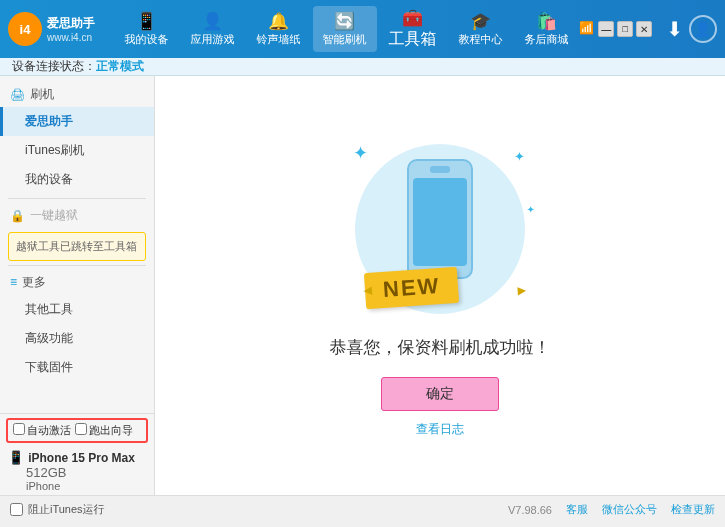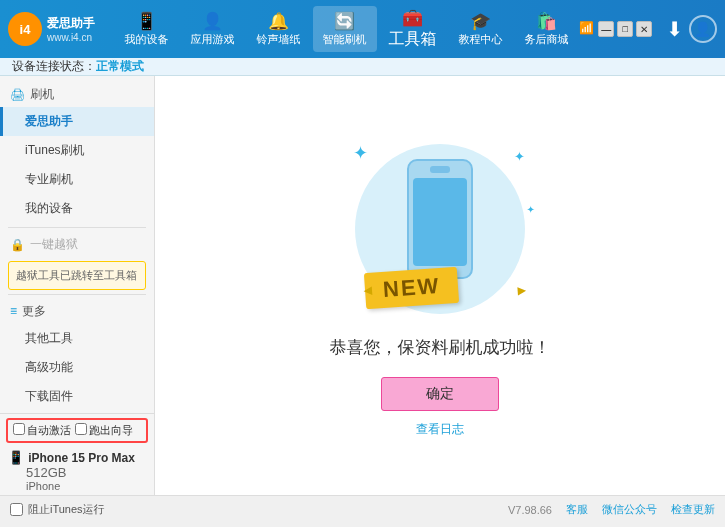--- a/index.html
+++ b/index.html
@@ -74,23 +74,20 @@
       <div>
         <div style="display:flex;align-items:center;padding:4px 10px;color:#555;font-size:12px;">
           <span style="margin-right:5px;color:#1a9fd8;">🖨</span>
           <span>刷机</span>
         </div>
         <div style="padding:6px 12px 6px 22px;cursor:pointer;color:#1a7fc8;font-size:12px;background:#ddeef8;border-left:3px solid #1a7fc8;font-weight:bold;">
           <span>爱思助手</span>
         </div>
         <div style="padding:6px 12px 6px 25px;cursor:pointer;color:#444;font-size:12px;">
           <span>iTunes刷机</span>
-        </div>
-        <div style="padding:6px 12px 6px 25px;cursor:pointer;color:#444;font-size:12px;">
-          <span>专业刷机</span>
         </div>
         <div style="padding:6px 12px 6px 25px;cursor:pointer;color:#444;font-size:12px;">
           <span>我的设备</span>
         </div>
       </div>
 
       <div style="height:1px;background:#ddd;margin:4px 8px;"></div>
 
       <div style="display:flex;align-items:center;padding:4px 10px;color:#aaa;font-size:12px;">
         <span style="margin-right:5px;">🔒</span>

